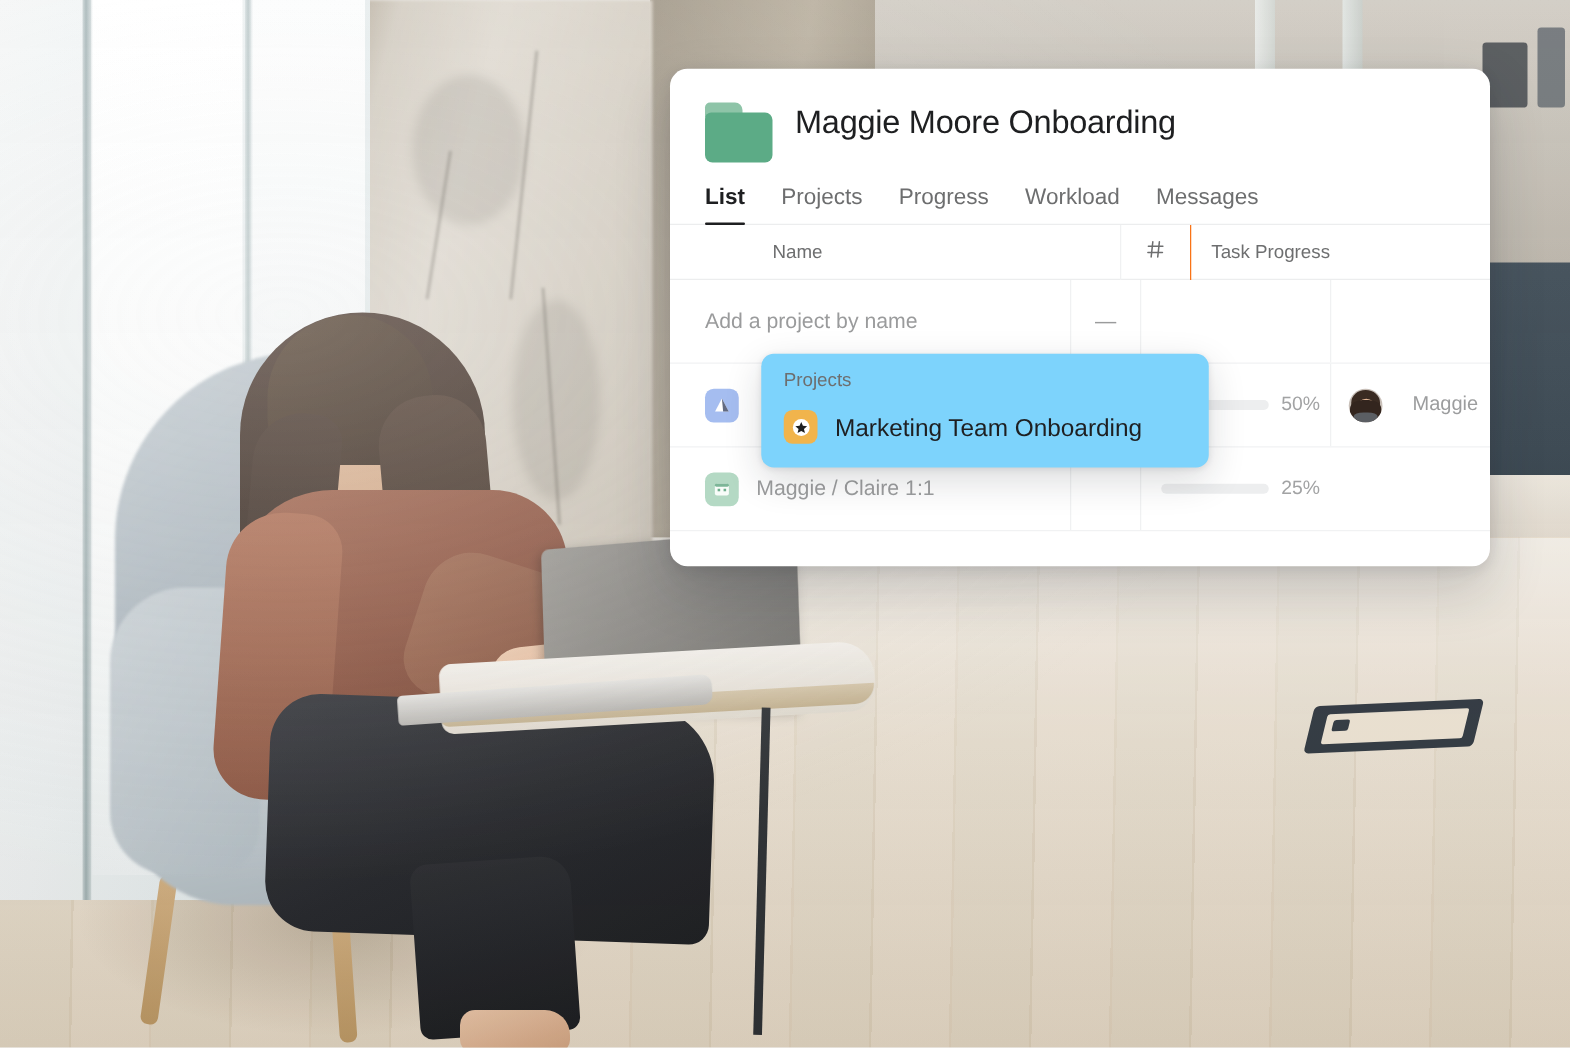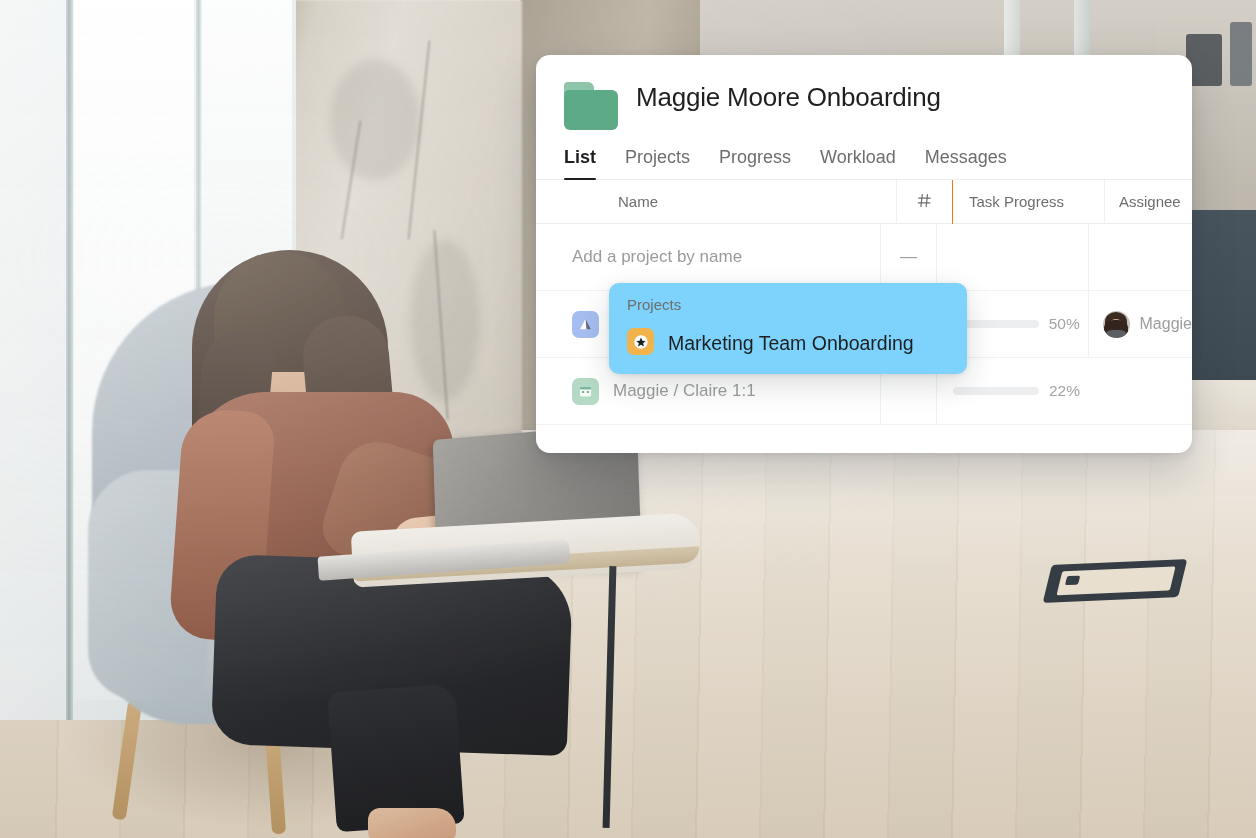--- a/index.html
+++ b/index.html
@@ -407,24 +407,24 @@
     display: flex;
     height: 67px;
     border-bottom: 1px solid #f1f2f3;
     align-items: stretch;
   }
   .cell {
     display: flex;
     align-items: center;
     height: 100%;
   }
-  .cell.name   { width: 320px; padding-left: 12px; gap: 14px; margin-left: 24px; }
+  .cell.name   { width: 320px; padding-left: 28px; gap: 14px; }
   .cell.hash   { width: 56px;  justify-content: center; border-left: 1px solid #f0f1f2; }
   .cell.prog   { width: 152px; padding-left: 16px; border-left: 1px solid #f0f1f2; gap: 10px; }
-  .cell.assign { flex: 1; padding-left: 14px; border-left: 1px solid #f0f1f2; gap: 10px; }
+  .cell.assign { flex: 1; padding-left: 14px; border-left: 1px solid #f0f1f2; gap: 24px; }
 
   .add-placeholder {
     font-size: 17px;
     color: #9a9b9c;
   }
   .dash { font-size: 17px; color: #9a9b9c; }
 
   .row-icon {
     width: 27px; height: 27px;
     border-radius: 7px;
@@ -648,23 +648,20 @@
               <line x1="11.2" y1="1.6" x2="9.8" y2="14.4"></line>
               <line x1="1.8" y1="5.4" x2="14.2" y2="5.4"></line>
               <line x1="1.4" y1="10.6" x2="13.8" y2="10.6"></line>
             </g>
           </svg>
         </span>
       </div>
       <div class="col-prog">
         <span class="th-label">Task Progress</span>
       </div>
-      <div class="col-assign">
-        <span class="th-label">Assignee</span>
-      </div>
     </div>
 
     <div class="trow">
       <div class="cell name">
         <span class="add-placeholder">Add a project by name</span>
       </div>
       <div class="cell hash">
         <span class="dash">—</span>
       </div>
       <div class="cell prog"></div>
@@ -713,21 +710,21 @@
         </span>
         <span class="row-name">Maggie / Claire 1:1</span>
       </div>
       <div class="cell hash">
         <span class="row-name"></span>
       </div>
       <div class="cell prog">
         <span class="bar-track">
           <span class="bar-fill" id="bar1" style="width:25%;"></span>
         </span>
-        <span class="pct">22%</span>
+        <span class="pct">25%</span>
       </div>
     </div>
 
   </div>
 </div>
 
 <div id="dropdown">
   <div class="dd-section-title">Projects</div>
   <div class="dd-item">
     <span class="dd-item-icon">

